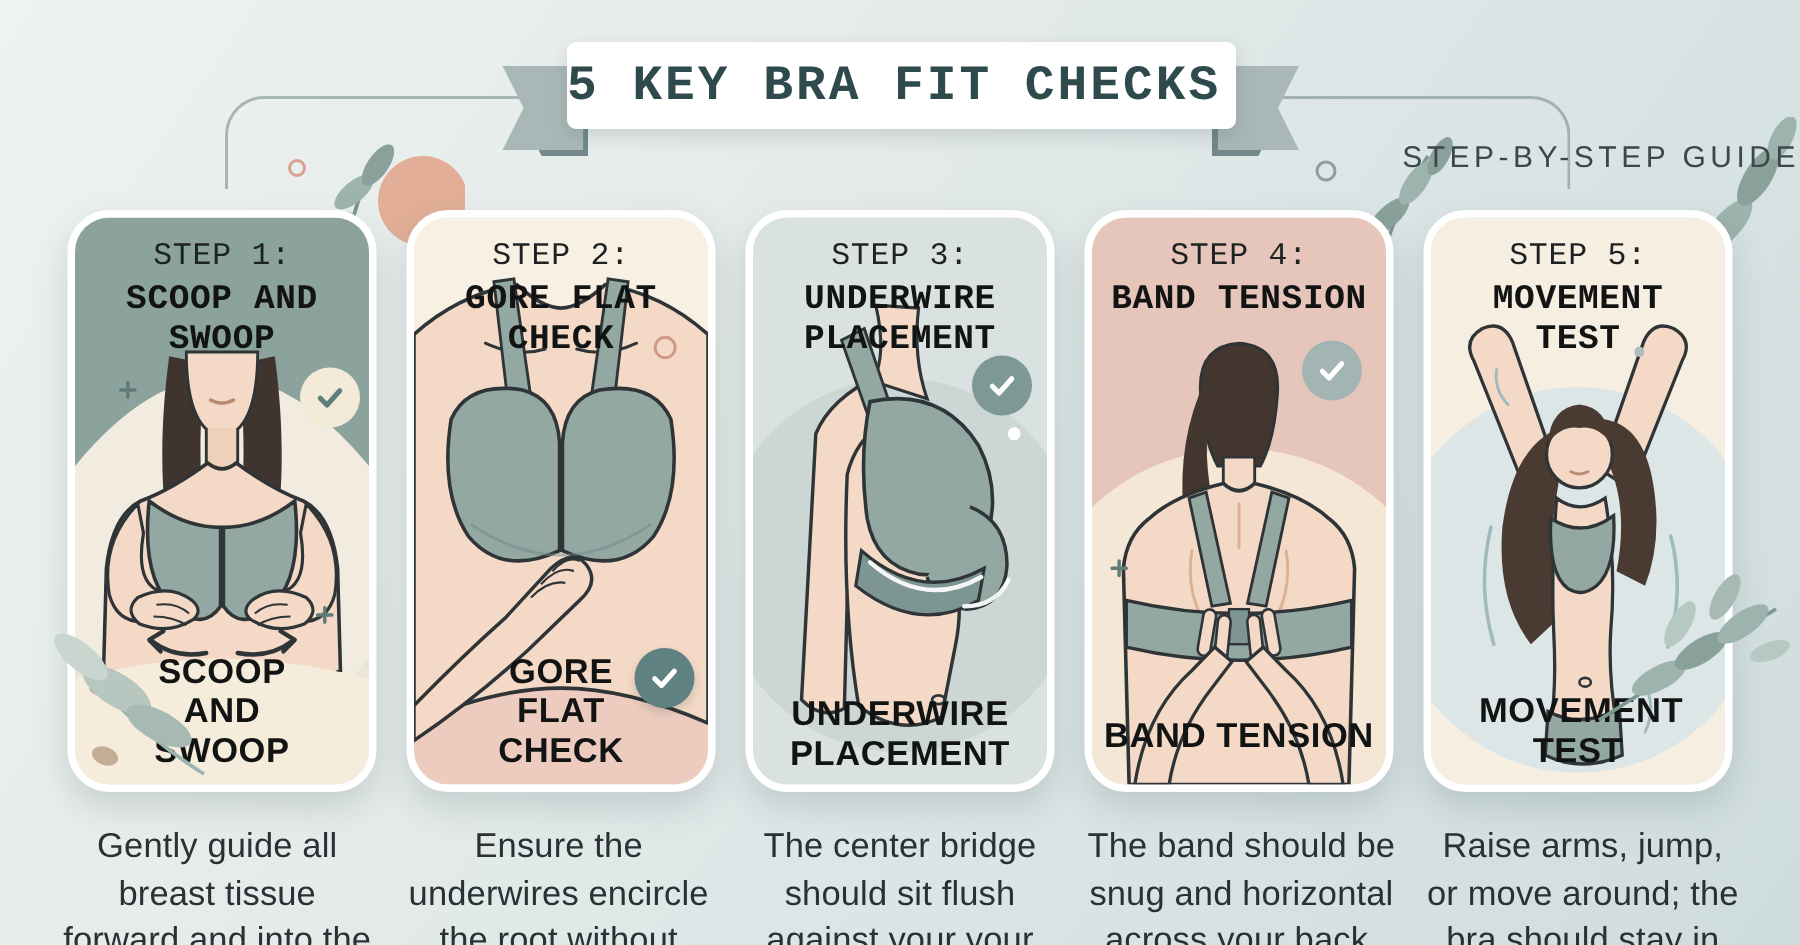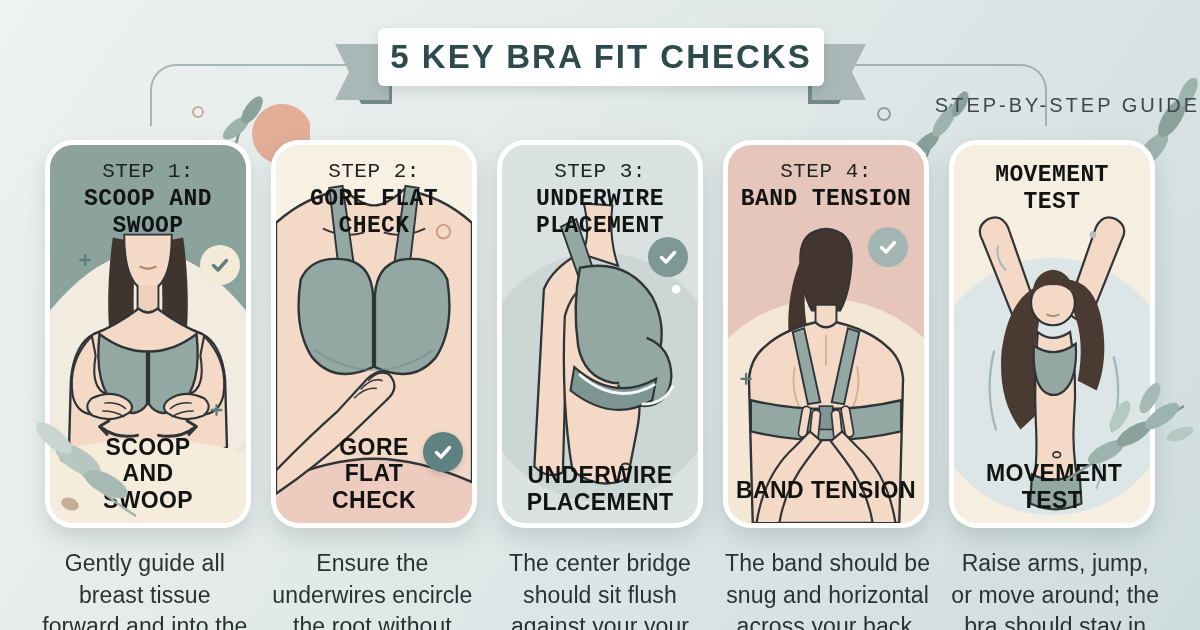--- a/index.html
+++ b/index.html
@@ -23,21 +23,21 @@
   .ribbon-tail { position:absolute; top:44px; width:54px; height:56px; background:#a9b8b7; z-index:3; }
   .tail-left  { left:335px; clip-path:polygon(100% 0,100% 100%,0 100%,26% 50%,0 0); }
   .tail-right { left:812px; clip-path:polygon(0 0,0 100%,100% 100%,74% 50%,100% 0); }
   .ribbon-fold { position:absolute; top:72px; width:44px; height:32px; background:#73888a; z-index:2; }
   .fold-left  { left:348px; clip-path:polygon(0 25%,100% 0,100% 100%,30% 100%); }
   .fold-right { left:808px; clip-path:polygon(100% 25%,0 0,0 100%,70% 100%); }
   .ribbon-banner {
     position:absolute; left:378px; top:28px; width:446px; height:58px;
     background:#ffffff; border-radius:6px; z-index:4;
     box-shadow:0 5px 12px rgba(50,70,70,.15);
-    display:flex; align-items:center; justify-content:center;
+    display:flex; align-items:center; justify-content:flex-start;font-family:Liberation Mono, monospace;
   }
   .ribbon-banner .title {
     font-size:33px; font-weight:800; letter-spacing:2px;
     color:#2f4a4c; white-space:nowrap;
   }
   .subtitle {
     position:absolute; left:0; top:94px; width:1200px; text-align:right;
     font-size:20px; font-weight:500; letter-spacing:3px; color:#3c4747; z-index:3;
   }
 
@@ -276,20 +276,21 @@
         <path d="M84,206 Q82,244 96,254 Q106,260 116,252 Q130,240 128,204 Q106,220 84,206 Z" fill="#93a8a3" stroke="#2f3437" stroke-width="2.3"></path>
         <path d="M82,338 Q106,350 132,336 L134,368 Q106,380 80,368 Z" fill="#93a8a3" stroke="#2f3437" stroke-width="2.3"></path>
         <ellipse cx="108" cy="318" rx="4" ry="3" fill="none" stroke="#2f3437" stroke-width="1.8"></ellipse>
         <path d="M42,212 Q32,252 44,292" stroke="#9fb9bd" stroke-width="2.5" fill="none" stroke-linecap="round"></path>
         <path d="M168,218 Q178,256 166,294" stroke="#9fb9bd" stroke-width="2.5" fill="none" stroke-linecap="round"></path>
         <path d="M150,320 Q158,336 150,352" stroke="#9fb9bd" stroke-width="2" fill="none" stroke-linecap="round"></path>
         <path d="M54,128 Q44,118 46,104" stroke="#9fb9bd" stroke-width="2" fill="none" stroke-linecap="round"></path>
         <circle cx="146" cy="92" r="3.5" fill="#b0bcbe"></circle>
       </svg>
       <div class="step-head">
+        <span class="step-label">STEP 5:</span>
         <span class="step-title">MOVEMENT TEST</span>
       </div>
       <div class="panel-label pl-5">MOVEMENT TEST</div>
     </div>
 
   </div>
 
   <svg class="decor" style="left:18px;top:408px" width="140" height="110" viewBox="0 0 140 110">
     <path d="M118,108 Q70,78 30,28" stroke="#9db3ad" stroke-width="2.5" fill="none"></path>
     <ellipse cx="60" cy="52" rx="26" ry="11" fill="#b8c6c0" transform="rotate(32 60 52)"></ellipse>

